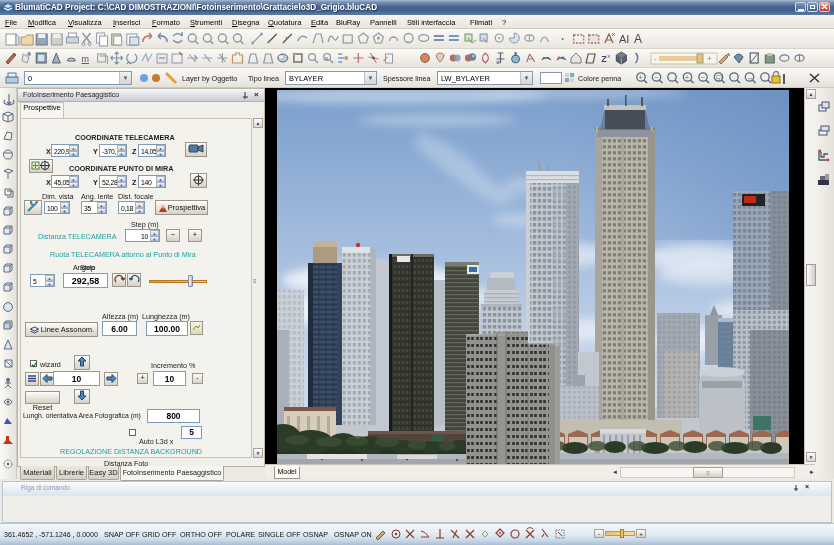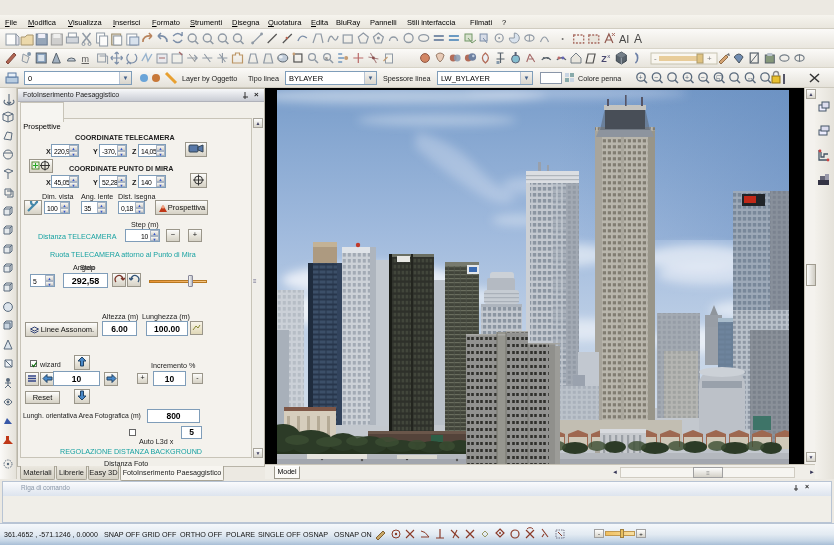--- a/index.html
+++ b/index.html
@@ -46,20 +46,37 @@
 
 #cmdwrap { left:2px; top:481px; width:830px; height:42px; background:#f0eee8; border:1px solid #b8c4d4; }
 #cmdtitle { left:0; top:0; width:828px; height:14px; background:linear-gradient(#fafbfd,#dde4ee); font-size:6.5px; color:#8a97a8; }
 #cmdbox { left:2px; top:11px; width:812px; height:28px; background:#fff; border:1px solid #b0bac8; }
 
 #statusbar { left:0; top:523px; width:834px; height:22px; background:linear-gradient(#f5f8fb,#e2eaf2 50%,#c6d6e6 80%,#a8bed6); border-top:1px solid #b8c4d4; font-size:7.2px; color:#111; }
 </style></head>
 <body>
 <div id="root">
 
+<div id="titlebar" class="abs">
+  <svg class="abs" style="left:3px;top:2px" width="11" height="11" viewBox="0 0 11 11">
+        <rect x="0" y="1" width="10" height="9" rx="2" fill="#3a6ea5"></rect>
+        <path d="M1 4 L5 2 L9 4 L5 6 Z" fill="#cfe2f4"></path>
+        <path d="M1 6 L5 8 L9 6" stroke="#fff" stroke-width="1.2" fill="none"></path>
+      </svg>
+  <div id="titletext" class="abs">BlumatiCAD Project: C:\CAD DIMOSTRAZIONI\Fotoinserimento\Grattacielo3D_Grigio.bluCAD</div>
+  <div class="winbtn abs" style="left:795px; background:linear-gradient(#7e98b8,#426189);">
+        <div class="abs" style="left:2px;top:6px;width:6px;height:2px;background:#fff;"></div>
+      </div>
+  <div class="winbtn abs" style="left:807px; background:linear-gradient(#7e98b8,#426189);">
+        <div class="abs" style="left:2px;top:2px;width:5px;height:4px;border:1px solid #fff;"></div>
+      </div>
+  <div class="winbtn abs" style="left:819px; background:linear-gradient(#ef9e85,#c43524); border-color:#f0c0b0;"><svg width="9" height="8">
+          <path d="M2 1 L7 6 M7 1 L2 6" stroke="#fff" stroke-width="1.6"></path>
+        </svg></div>
+</div>
 
 <div id="menubar" class="abs">
   <span style="left:5px"><u>F</u>ile</span>
   <span style="left:28px"><u>M</u>odifica</span>
   <span style="left:68px"><u>V</u>isualizza</span>
   <span style="left:113px"><u>I</u>nserisci</span>
   <span style="left:152px"><u>F</u>ormato</span>
   <span style="left:190px"><u>S</u>trumenti</span>
   <span style="left:232px"><u>D</u>isegna</span>
   <span style="left:268px"><u>Q</u>uotatura</span>
@@ -651,21 +668,21 @@
 </div>
 
 <div id="panel" class="abs">
   <div id="paneltitle" class="abs">
         <span class="abs" style="left:5px;top:2px;">FotoInserimento Paesaggistico</span>
     <svg class="abs" style="left:223px;top:2px" width="9" height="9">
           <path d="M4 1 v5 M2 6 h5 M4 6 v2" stroke="#333" fill="none"></path>
         </svg>
     <span class="abs" style="left:236px;top:1px;font-size:8px;color:#222;font-weight:bold;">×</span>
   </div>
-  <div class="abs" style="left:2px;top:13px;width:44px;height:16px;background:#f6f5f1;border:1px solid #c8c4b8;border-bottom:none;font-size:7.5px;text-align:center;padding-top:19px;z-index:3;">Prospettive</div>
+  <div class="abs" style="left:2px;top:13px;width:44px;height:16px;background:#f6f5f1;border:1px solid #c8c4b8;border-bottom:none;font-size:7.5px;text-align:center;padding-top:0;z-index:3;">Prospettive</div>
   <div id="panelcontent" class="abs" style="left:2px;top:29px;width:232px;height:340px;"></div>
   <div id="pc" class="abs" style="left:0;top:2px;width:246px;height:375px;font-size:7.5px;">
     <div class="lbl" style="left:57px;top:42px;font-weight:bold;color:#222;">COORDINATE TELECAMERA</div>
     <div class="lbl" style="left:28px;top:56px;font-weight:bold;">X</div>
     <div class="spin" style="left:33px;top:53px;width:28px;">
           <span class="num">220,9</span>
           <span class="ud">
             <span class="u">▲</span>
             <span class="d">▼</span>
           </span>
@@ -720,21 +737,21 @@
             <span class="u">▲</span>
             <span class="d">▼</span>
           </span>
         </div>
     <div class="xpbtn" style="left:172px;top:82px;width:17px;height:15px;"><svg width="13" height="12" viewBox="0 0 13 12">
             <circle cx="6.5" cy="6" r="4" fill="none" stroke="#333"></circle>
             <path d="M6.5 0.5 v11 M1 6 h11" stroke="#333"></path>
           </svg></div>
     <div class="lbl" style="left:24px;top:101px;">Dim. vista</div>
     <div class="lbl" style="left:63px;top:101px;">Ang. lente</div>
-    <div class="lbl" style="left:100px;top:101px;">Dist. isegna</div>
+    <div class="lbl" style="left:100px;top:101px;">Dist. focale</div>
     <div class="xpbtn" style="left:6px;top:109px;width:18px;height:15px;"><svg width="14" height="12" viewBox="0 0 14 12">
             <path d="M2 10 L8 4 a3 3 0 1 1 3 -3 l-2 2" fill="none" stroke="#48a" stroke-width="2.2"></path>
           </svg></div>
     <div class="spin" style="left:26px;top:110px;width:26px;">
           <span class="num">100</span>
           <span class="ud">
             <span class="u">▲</span>
             <span class="d">▼</span>
           </span>
         </div>
@@ -810,21 +827,21 @@
     <div class="xpbtn" style="left:22px;top:281px;width:14px;height:14px;"><svg width="11" height="11" viewBox="0 0 11 11">
             <path d="M5 1.5 L1 5.5 l4 4 v-2.5 h5 v-3 H5z" fill="#4888c8" stroke="#246"></path>
           </svg></div>
     <div class="abs" style="left:35px;top:280px;width:47px;height:15px;background:#fff;border:1px solid #7f9db9;font-size:8.5px;font-weight:bold;text-align:center;padding-top:2px;">10</div>
     <div class="xpbtn" style="left:86px;top:281px;width:14px;height:14px;"><svg width="11" height="11" viewBox="0 0 11 11">
             <path d="M6 1.5 l4 4 -4 4 v-2.5 H1 v-3 h5z" fill="#4888c8" stroke="#246"></path>
           </svg></div>
     <div class="xpbtn" style="left:119px;top:282px;width:11px;height:11px;font-size:7px;">+</div>
     <div class="abs" style="left:135px;top:280px;width:33px;height:15px;background:#fff;border:1px solid #7f9db9;font-size:8.5px;font-weight:bold;text-align:center;padding-top:2px;">10</div>
     <div class="xpbtn" style="left:174px;top:282px;width:11px;height:11px;font-size:7px;">-</div>
-    <div class="xpbtn" style="left:7px;top:300px;width:35px;height:13px;"><span style="position:relative;top:1px;">Reset</span></div>
+    <div class="xpbtn" style="left:7px;top:300px;width:35px;height:13px;"><span style="position:relative;top:11px;">Reset</span></div>
     <div class="xpbtn" style="left:56px;top:298px;width:16px;height:15px;"><svg width="12" height="11" viewBox="0 0 12 11">
             <path d="M6 10 L2 6 h2.5 V1 h3 v5 H10z" fill="#4888c8" stroke="#246"></path>
           </svg></div>
     <div class="lbl" style="left:5px;top:321px;font-size:6.8px;">Lungh. orientativa Area Fotografica (m)</div>
     <div class="abs" style="left:129px;top:318px;width:53px;height:14px;background:#fff;border:1px solid #7f9db9;font-size:8.5px;font-weight:bold;text-align:center;padding-top:1px;">800</div>
     <div class="abs" style="left:111px;top:338px;width:7px;height:7px;background:#fff;border:1px solid #666;"></div>
     <div class="lbl" style="left:121px;top:346px;">Auto L3d x</div>
     <div class="abs" style="left:163px;top:335px;width:21px;height:13px;background:#fff;border:1px solid #7f9db9;font-size:8.5px;font-weight:bold;text-align:center;">5</div>
     <div class="lbl tealtxt" style="left:42px;top:356px;">REGOLAZIONE DISTANZA BACKGROUND</div>
     <div class="lbl" style="left:86px;top:368px;">Distanza Foto</div>

